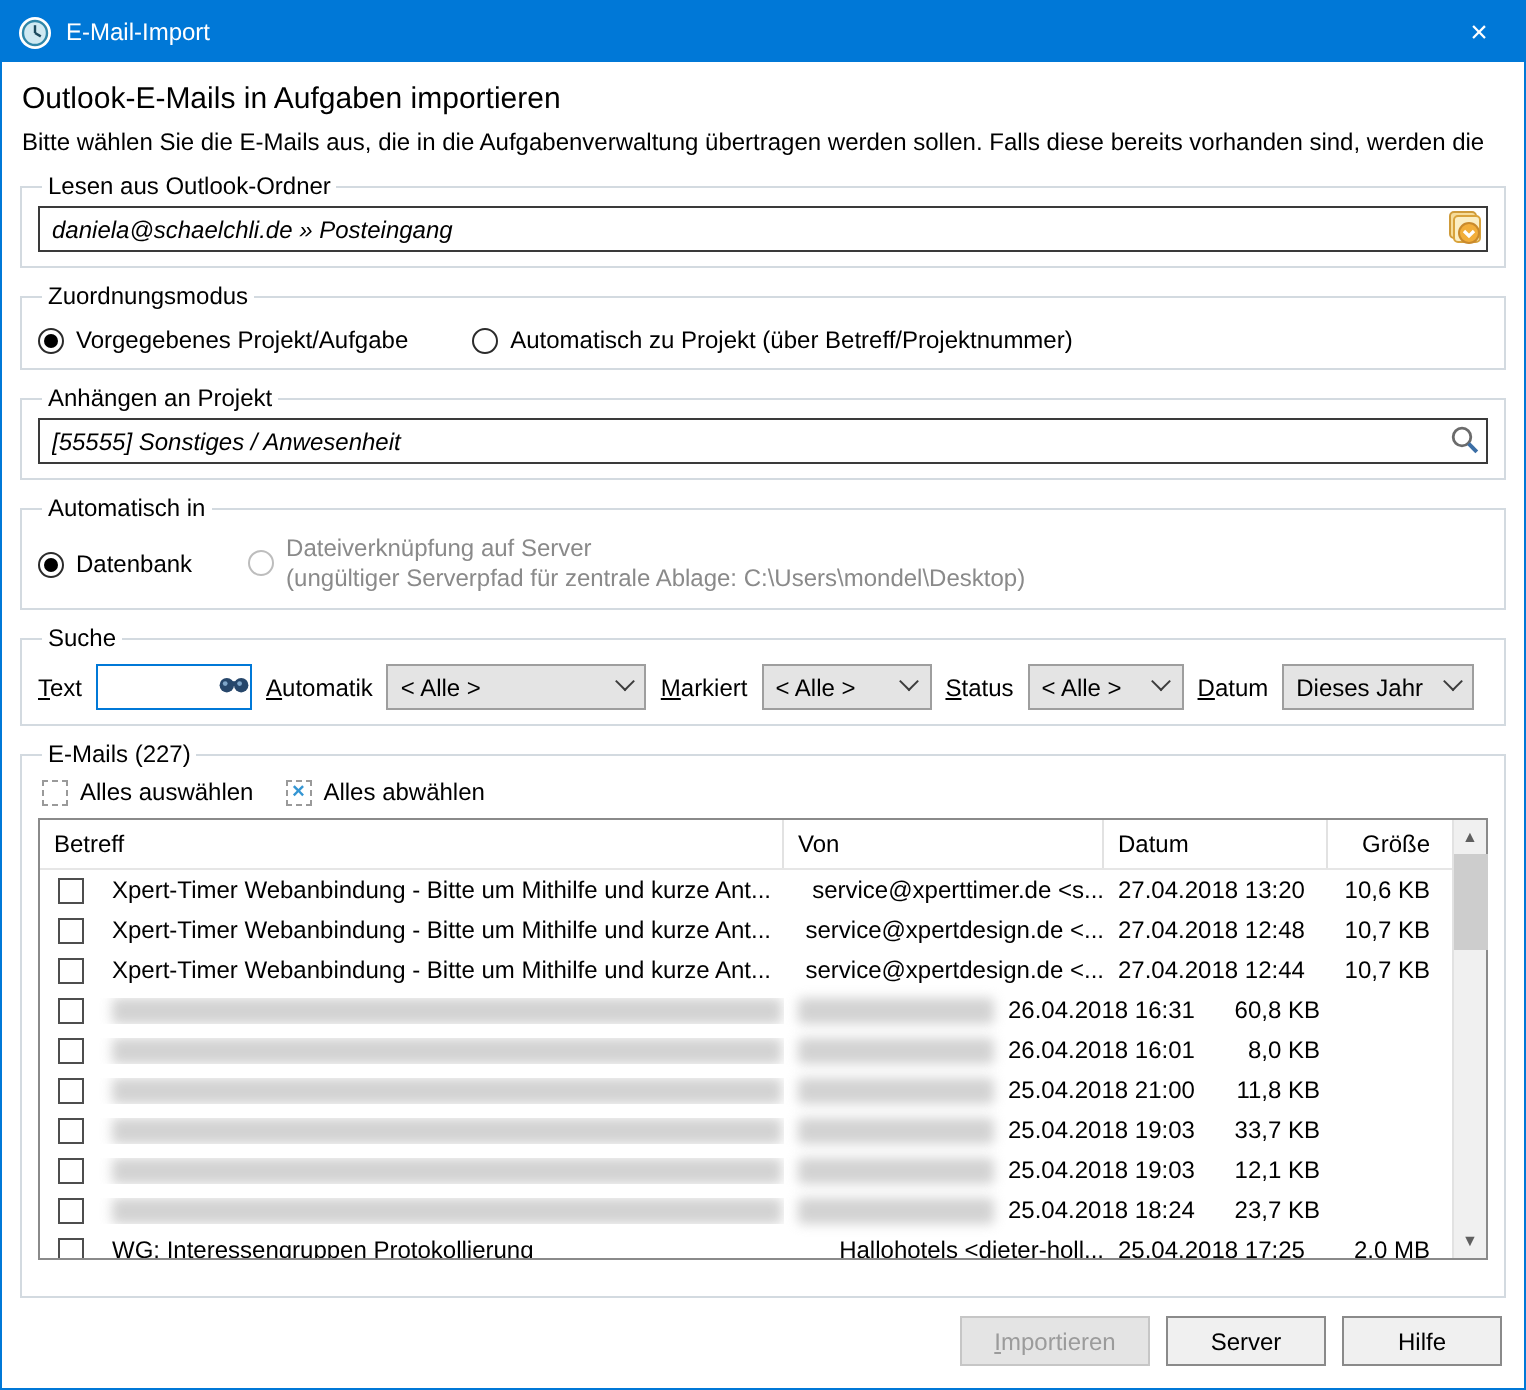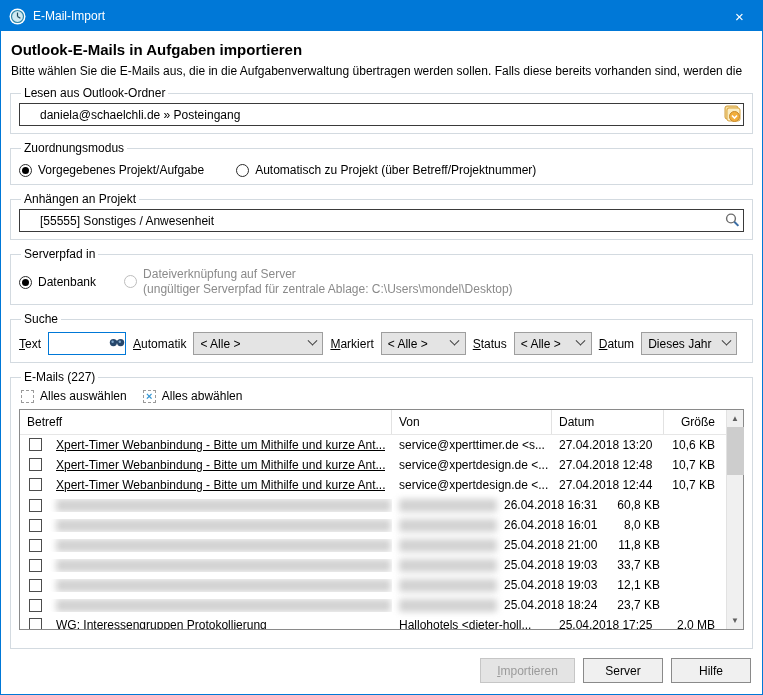--- a/index.html
+++ b/index.html
@@ -12,29 +12,29 @@
   
   .titlebar { height:30px; background:#0078d7; color:#fff; display:flex; align-items:center;
               padding-left:8px; flex:0 0 auto; }
   .titlebar .app-icon { width:17px; height:17px; margin-right:7px; }
   .titlebar .title { font-size:12px; }
   .titlebar .close { margin-left:auto; width:45px; height:30px; display:flex; align-items:center;
                      justify-content:center; font-size:15px; cursor:default; }
 
   .content { flex:1 1 auto; padding:6px 9px 0 9px; background:#fff; display:flex; flex-direction:column; }
 
-  h1.page-title { font-size:15px; font-weight:bold; margin:4px 1px 6px 1px; }
+  h1.page-title { font-size:15px; font-weight:normal; margin:4px 1px 6px 1px; }
   .subtitle { font-size:12px; margin:0 1px 8px 1px; white-space:nowrap; overflow:hidden; }
 
   fieldset.group { border:1px solid #d3dae0; margin:0 0 7px 0; padding:3px 8px 7px 8px; }
   fieldset.group legend { padding:0 3px; font-size:12px; color:#000; margin-left:2px; }
 
   
   .field { border:1px solid #3a3a3a; background:#fff; height:23px; display:flex; align-items:center;
-           padding-left:20px; position:relative; }
+           padding-left:6px; position:relative;font-style:italic; }
   .field .field-text { flex:1 1 auto; overflow:hidden; white-space:nowrap; }
   .field .field-btn { width:22px; height:21px; display:flex; align-items:center; justify-content:center; }
 
   
   .radio-row { display:flex; align-items:center; gap:6px; }
   .radio { width:13px; height:13px; border-radius:50%; border:1px solid #2b2b2b; background:#fff;
            flex:0 0 auto; position:relative; }
   .radio.on::after { content:""; position:absolute; left:2px; top:2px; width:7px; height:7px;
                      border-radius:50%; background:#000; }
   .radio.disabled { border-color:#bdbdbd; }
@@ -64,24 +64,24 @@
   .table { border:1px solid #8a8a8a; display:flex; height:221px; }
   .table-main { flex:1 1 auto; overflow:hidden; }
   .thead { display:flex; height:25px; align-items:center; border-bottom:1px solid #e6e6e6; }
   .th { font-size:12px; padding-left:7px; height:100%; display:flex; align-items:center;
         border-right:1px solid #e2e2e2; }
   .th:last-child { border-right:none; }
   .tbody { height:194px; overflow:hidden; }
   .tr { height:20px; display:flex; align-items:center; }
   .td { overflow:hidden; white-space:nowrap; }
   .col-betreff { width:372px; }
-  .col-von  { width:160px; }
+  .col-von  { width:160px;text-align:right; }
   .col-datum { width:112px; }
   .col-groesse { width:61px; justify-content:flex-end; text-align:right; padding-right:10px; padding-left:0; }
-  .tr .col-betreff { display:flex; align-items:flex-start;text-decoration:underline; }
+  .tr .col-betreff { display:flex; align-items:flex-end; }
   .tr .col-groesse { text-align:right; padding-right:10px; }
   .tr .col-von, .tr .col-datum { padding-left:7px; }
   .row-cb { width:13px; height:13px; border:1px solid #4d4d4d; background:#fff; margin:0 14px 0 9px; flex:0 0 auto; }
   .celltext { overflow:hidden; white-space:nowrap; }
   .blob { height:13px; border-radius:2px; background:#c3c3c3; filter:blur(3px); opacity:.75; }
 
   
   .vscroll { width:17px; flex:0 0 auto; background:#f0f0f0; border-left:1px solid #e2e2e2;
              display:flex; flex-direction:column; align-items:center; }
   .vscroll .arrow { height:17px; width:17px; display:flex; align-items:center; justify-content:center;
@@ -157,21 +157,21 @@
         <span class="field-btn">
           <svg width="17" height="17" viewBox="0 0 17 17">
             <circle cx="7" cy="6.5" r="4.4" fill="none" stroke="#6b6b6b" stroke-width="1.4"></circle>
             <line x1="10.3" y1="9.8" x2="14.4" y2="13.9" stroke="#3b6ea5" stroke-width="2"></line>
           </svg>
         </span>
       </div>
     </fieldset>
 
     <fieldset class="group">
-      <legend>Serverpfad in</legend>
+      <legend>Automatisch in</legend>
       <div class="grp-inner-row" style="gap:28px;">
         <div class="radio-row" style="margin-top:8px;">
           <span class="radio on"></span>
           <span>Datenbank</span>
         </div>
         <div class="radio-row" style="align-items:flex-start;">
           <span class="radio disabled" style="margin-top:8px;"></span>
           <span class="two-line dim">
             <span>Dateiverknüpfung auf Server</span><br>
             <span>(ungültiger Serverpfad für zentrale Ablage: C:\Users\mondel\Desktop)</span>

